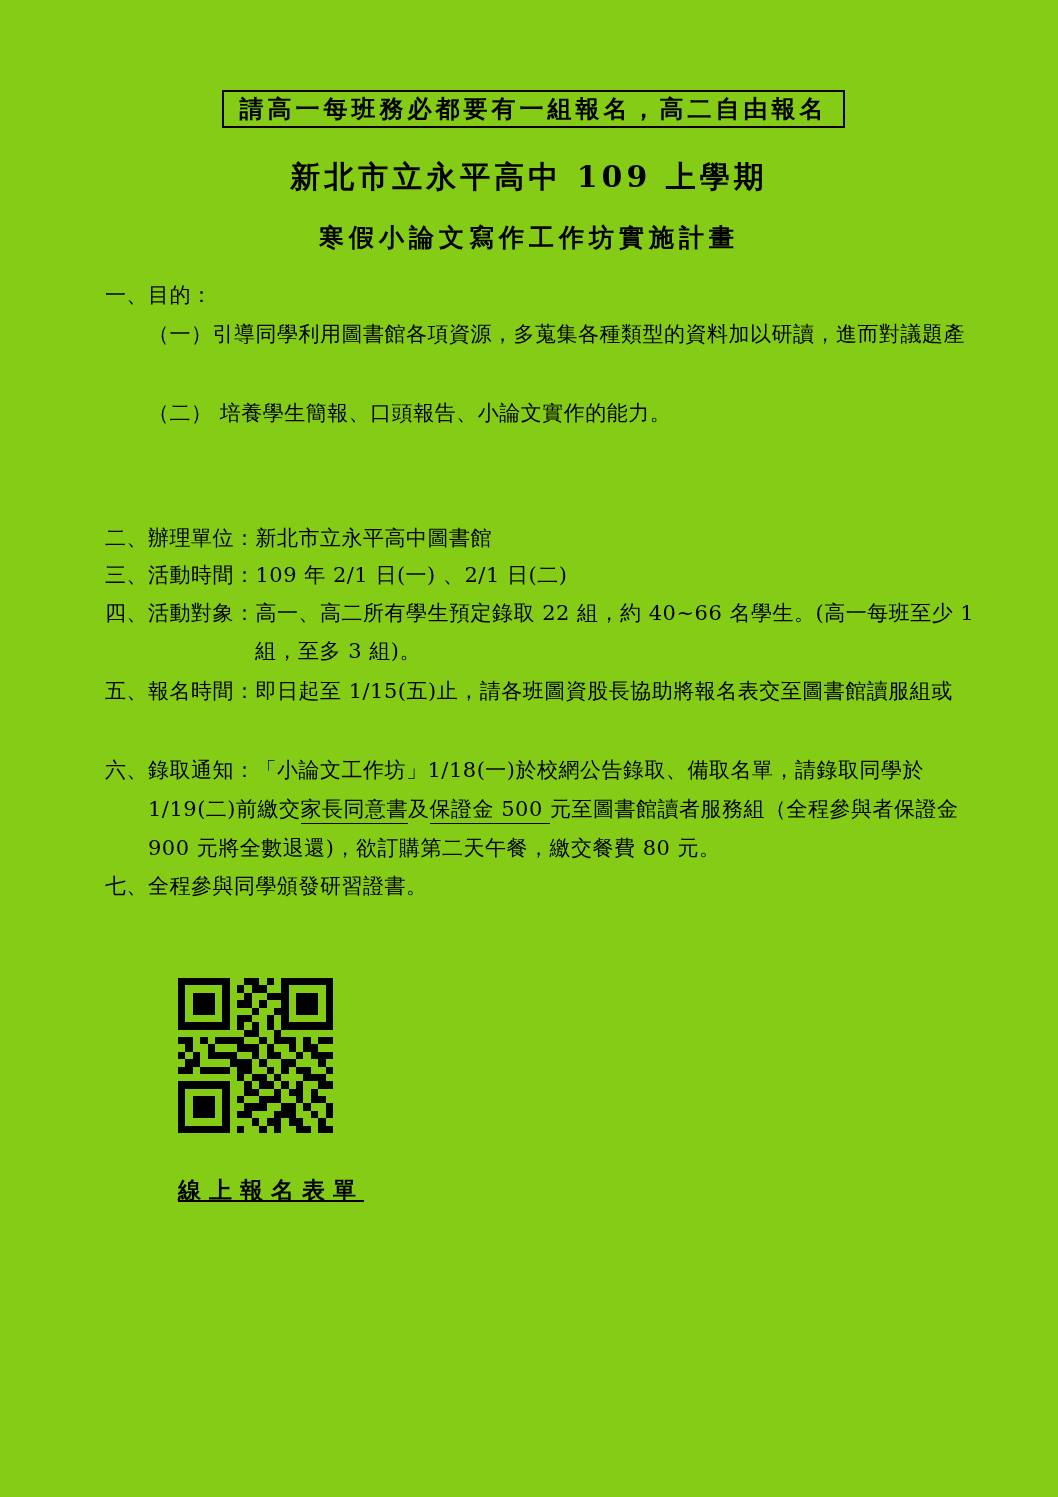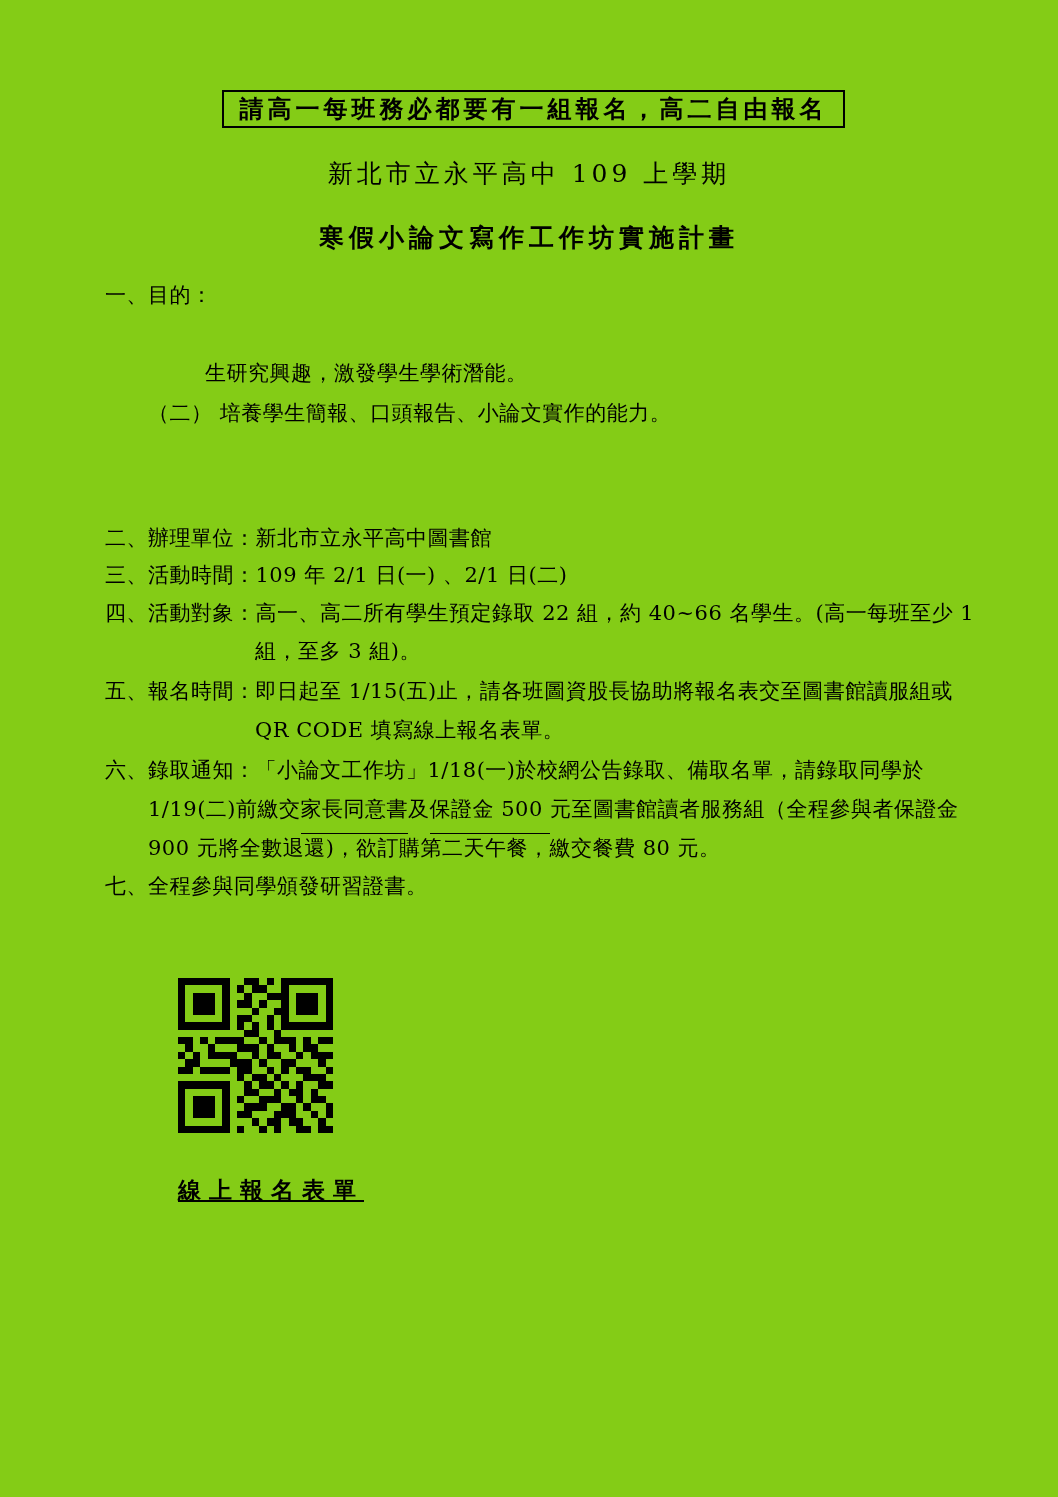--- a/index.html
+++ b/index.html
@@ -33,22 +33,22 @@
     letter-spacing: 4px;
     white-space: nowrap;
   }
   .doc-title {
     position: absolute;
     left: 0;
     top: 157px;
     width: 1058px;
     margin: 0;
     text-align: center;
-    font-size: 25px;
-    font-weight: normal;
+    font-size: 30px;
+    font-weight: bold;
     letter-spacing: 4px;
   }
   .doc-subtitle {
     position: absolute;
     left: 0;
     top: 221px;
     width: 1058px;
     margin: 0;
     text-align: center;
     font-size: 25px;
@@ -58,21 +58,21 @@
   .line {
     position: absolute;
     margin: 0;
     font-size: 21px;
     line-height: 27px;
     white-space: nowrap;
     letter-spacing: 0.5px;
   }
   .u {
     border-bottom: 1.5px solid #000000;
-    padding-bottom: 12px;
+    padding-bottom: 2px;
   }
   .qr-svg {
     position: absolute;
     left: 178px;
     top: 978px;
     width: 155px;
     height: 155px;
   }
   .qr-svg rect { fill: #000000; }
   .qr-label {
@@ -93,31 +93,30 @@
 <div class="page">
 
   <div class="banner-box">
     <span class="banner-text">請高一每班務必都要有一組報名，高二自由報名</span>
   </div>
 
   <h1 class="doc-title">新北市立永平高中 109 上學期</h1>
   <h2 class="doc-subtitle">寒假小論文寫作工作坊實施計畫</h2>
 
   <p class="line" style="left:105px; top:282px">一、目的：</p>
-  <p class="line" style="left:205px; top:360px">生研究興趣，激發學生學術潛能。</p>
+  <p class="line" style="left:148px; top:321px">（一）引導同學利用圖書館各項資源，多蒐集各種類型的資料加以研讀，進而對議題產</p>
   <p class="line" style="left:148px; top:400px">（二） 培養學生簡報、口頭報告、小論文實作的能力。</p>
 
   <p class="line" style="left:105px; top:525px">二、辦理單位：新北市立永平高中圖書館</p>
   <p class="line" style="left:105px; top:562px">三、活動時間：109 年 2/1 日(一) 、2/1 日(二)</p>
 
   <p class="line" style="left:105px; top:600px">四、活動對象：高一、高二所有學生預定錄取 22 組，約 40~66 名學生。(高一每班至少 1</p>
   <p class="line" style="left:255px; top:638px">組，至多 3 組)。</p>
 
   <p class="line" style="left:105px; top:678px">五、報名時間：即日起至 1/15(五)止，請各班圖資股長協助將報名表交至圖書館讀服組或</p>
-  <p class="line" style="left:255px; top:717px">QR CODE 填寫線上報名表單。</p>
 
   <p class="line" style="left:105px; top:757px">六、錄取通知：「小論文工作坊」1/18(一)於校網公告錄取、備取名單，請錄取同學於</p>
   <p class="line" style="left:148px; top:796px"><span>1/19(二)前繳交</span><span class="u">家長同意書</span><span>及</span><span class="u">保證金 500 </span><span>元至圖書館讀者服務組（全程參與者保證金</span></p>
   <p class="line" style="left:148px; top:835px">900 元將全數退還)，欲訂購第二天午餐，繳交餐費 80 元。</p>
 
   <p class="line" style="left:105px; top:873px">七、全程參與同學頒發研習證書。</p>
 
   <svg class="qr-svg" viewBox="0 0 21 21" shape-rendering="crispEdges">
       <rect x="0" y="0" width="1" height="1"></rect>
       <rect x="1" y="0" width="1" height="1"></rect>

